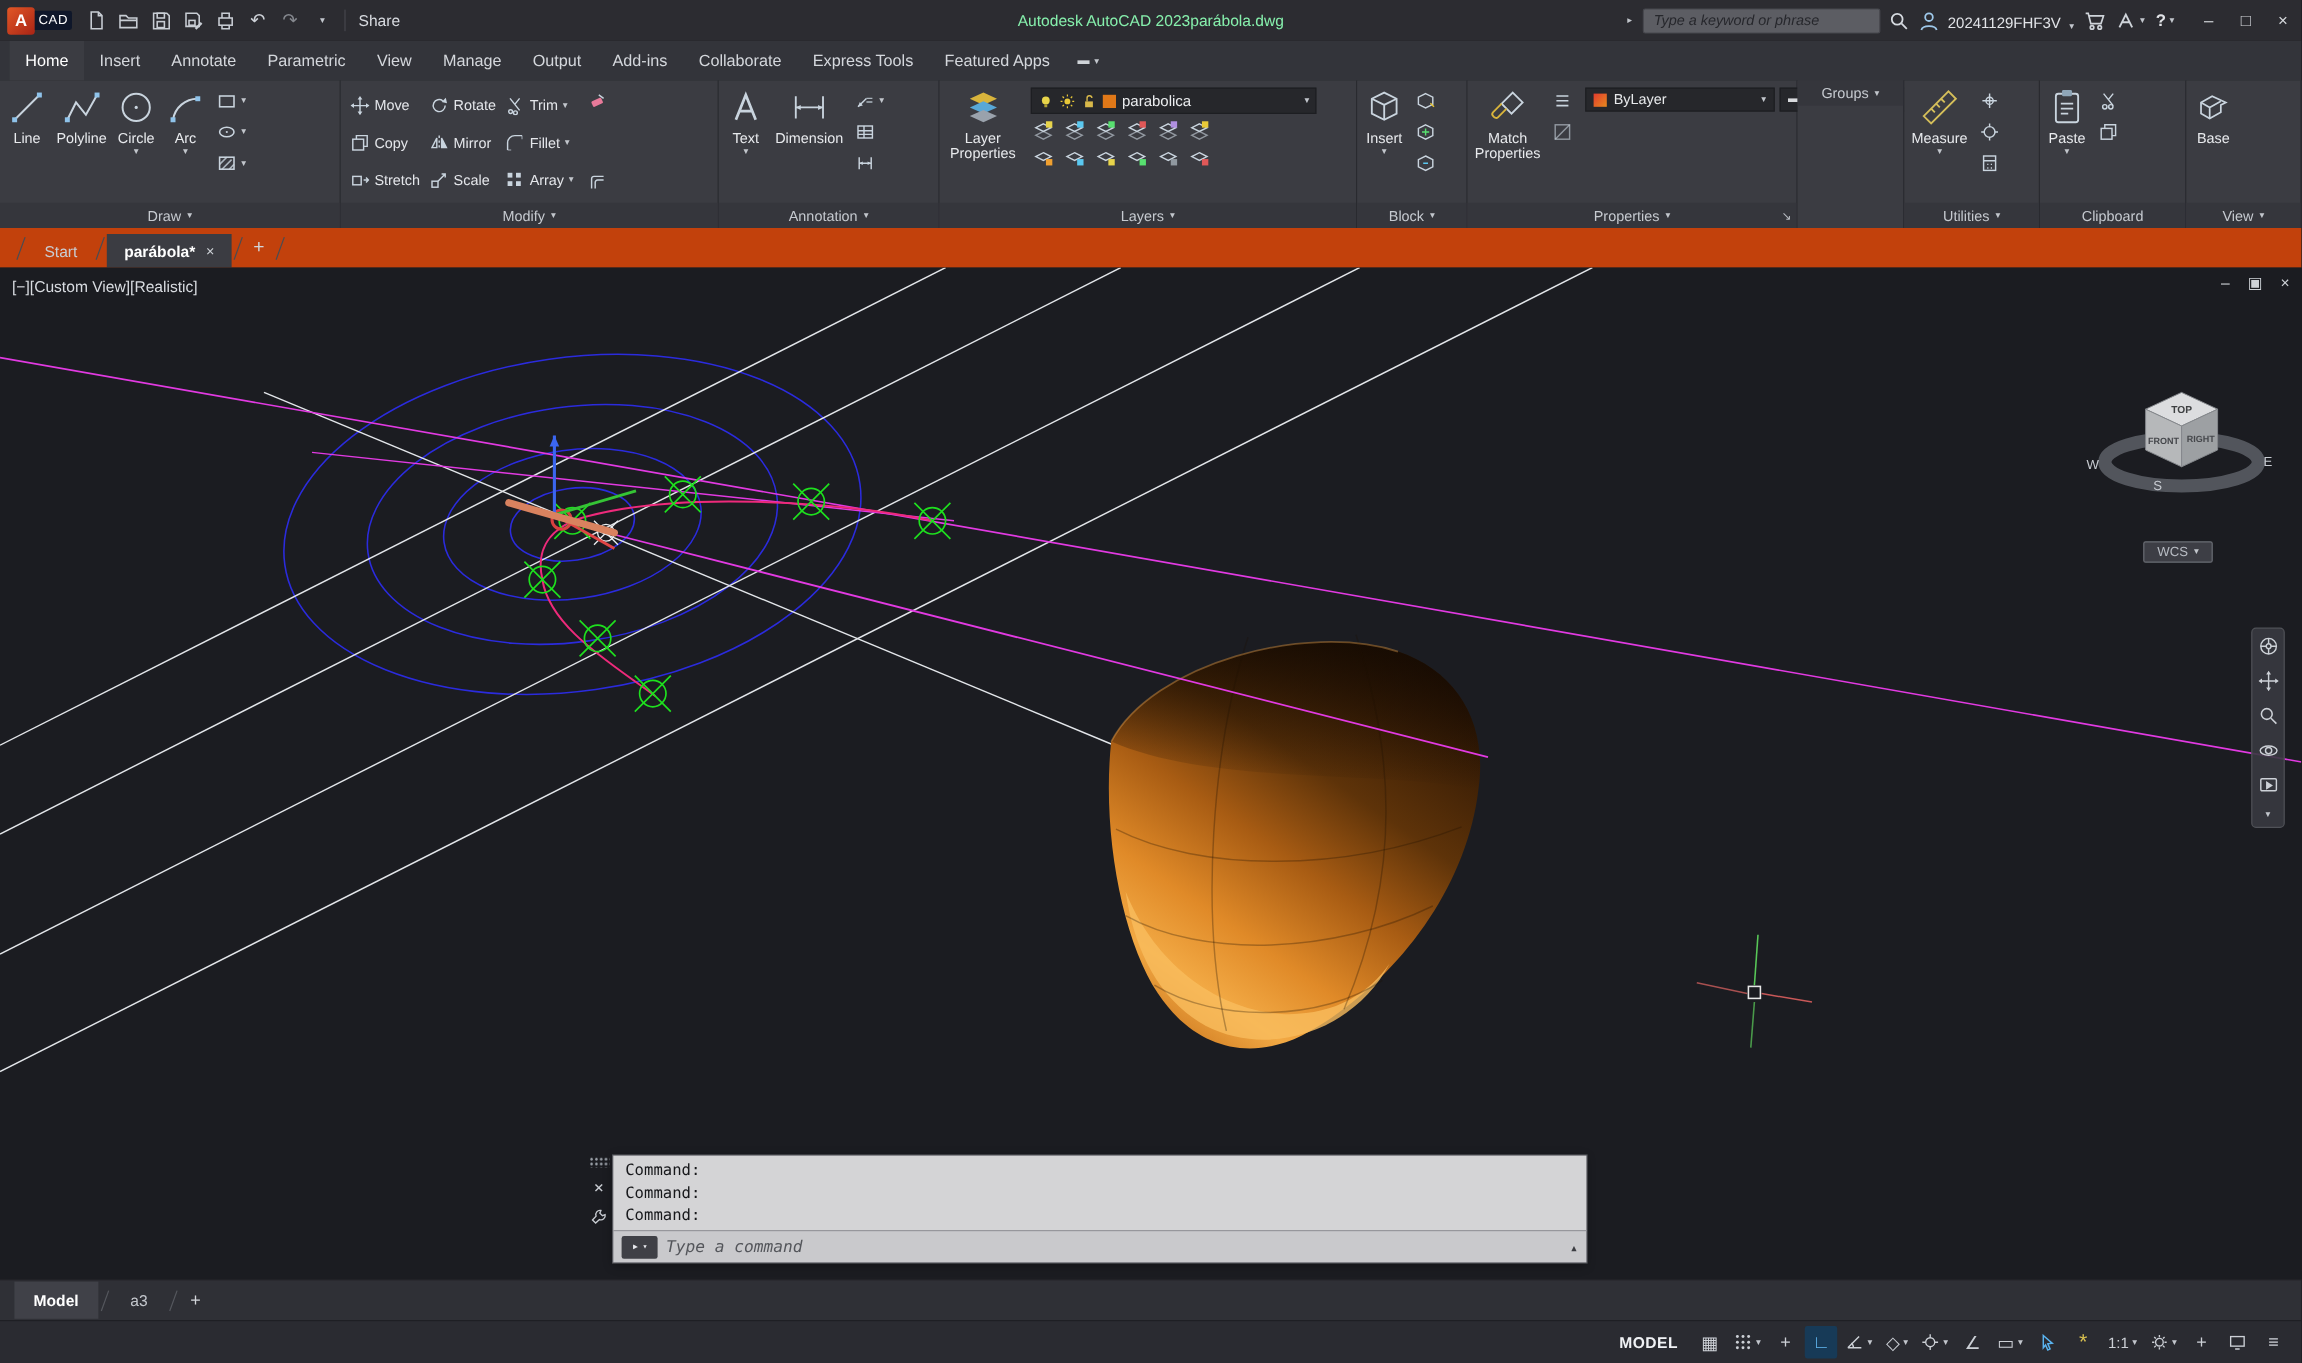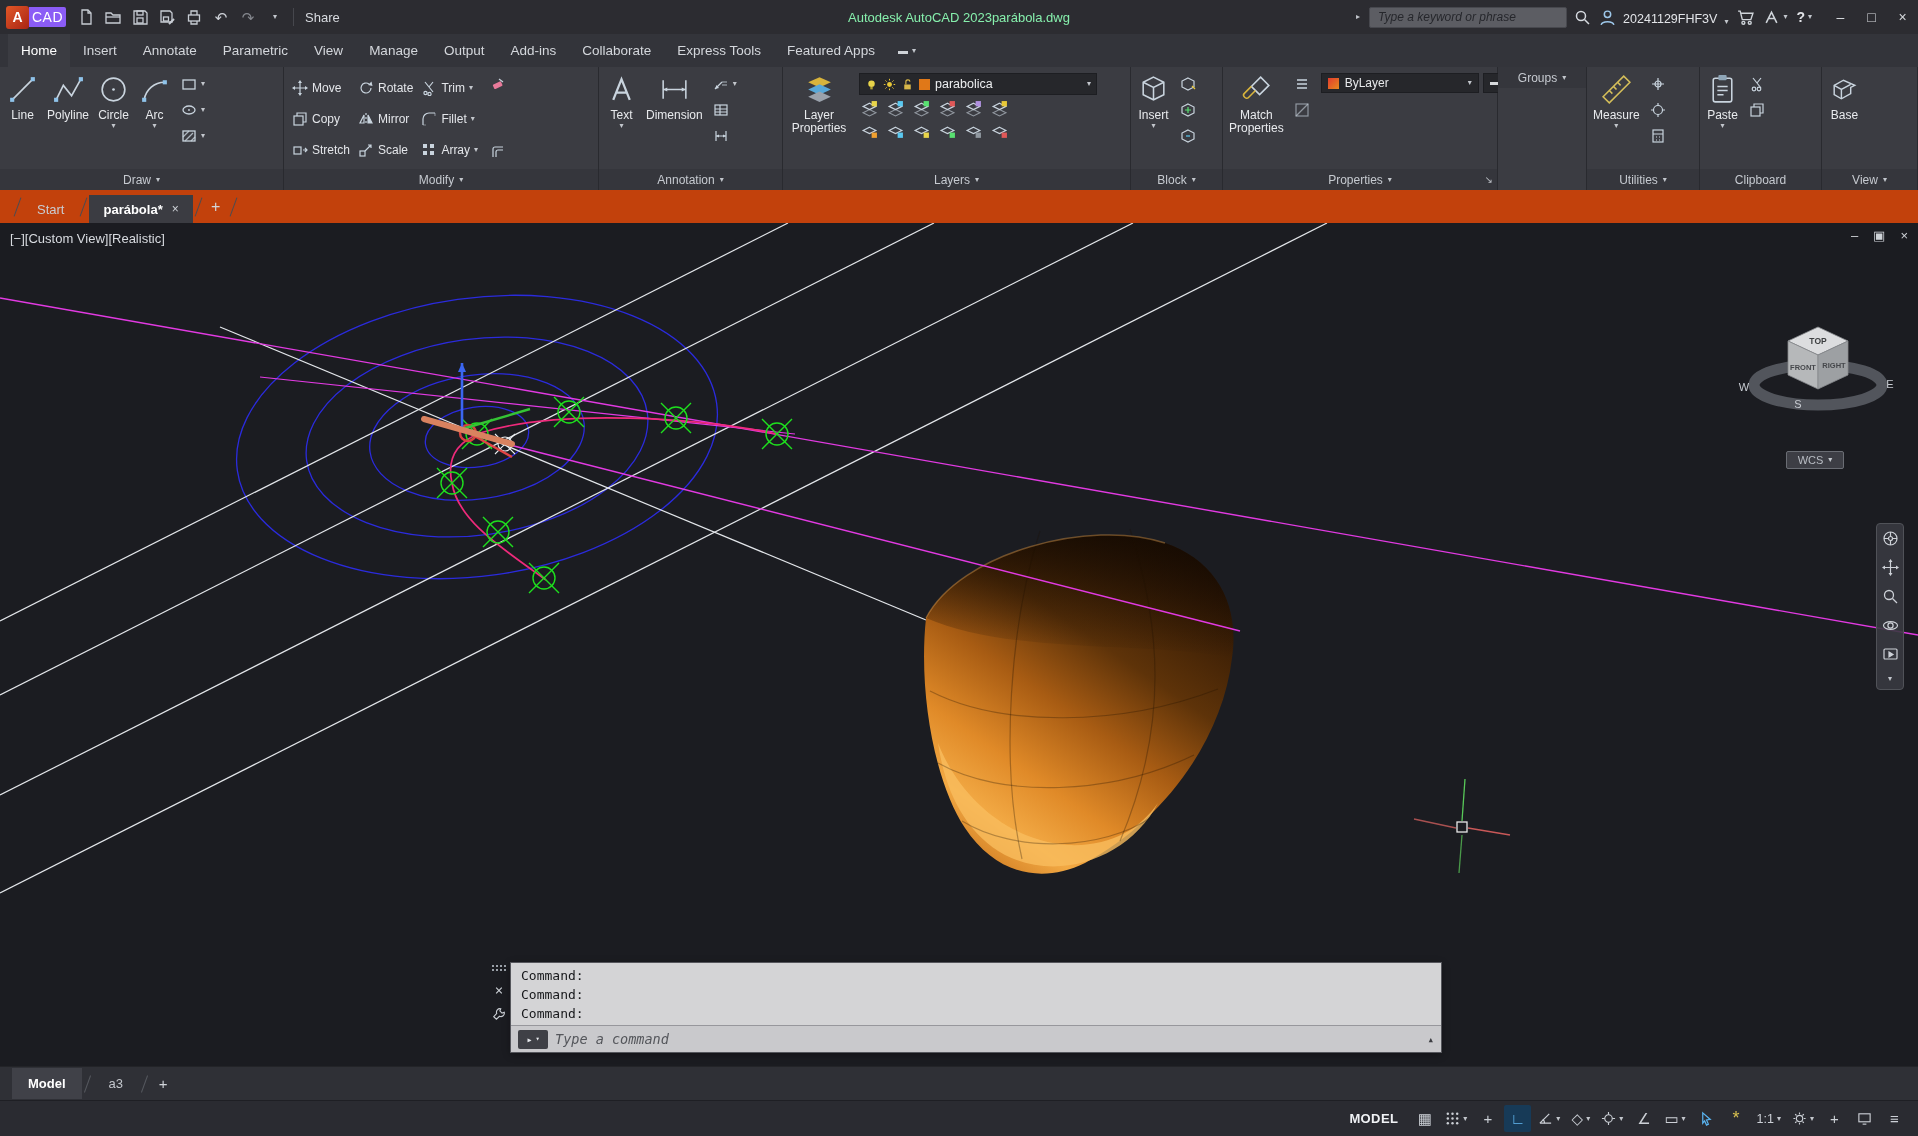--- a/index.html
+++ b/index.html
@@ -6,21 +6,21 @@
 html,body{width:1918px;height:1136px;overflow:hidden}
 body{background:#1b1c21;font-family:"Liberation Sans",sans-serif;color:#e5e7ea;font-size:13px}
 svg{display:block}
 .chev{font-size:8px;line-height:1;color:#c2c6cc}
 .dim{color:#85888e}
 
 
 .titlebar{height:34px;background:#2c2c31;display:flex;align-items:center;padding-left:6px;position:relative}
 .logo{display:flex;align-items:center;margin-right:8px}
 .logo-a{width:23px;height:23px;background:linear-gradient(135deg,#e25726,#a92415);color:#fff;font-weight:bold;display:flex;align-items:center;justify-content:center;border-radius:3px;font-size:14px}
-.logo-cad{background:#8b5cf6;color:#fff;font-size:14px;padding:2px 3px;border-radius:0 2px 2px 0;letter-spacing:.5px}
+.logo-cad{background:#0f172a;color:#fff;font-size:11px;padding:2px 3px;border-radius:0 2px 2px 0;letter-spacing:.5px}
 .qat{display:flex;align-items:center;gap:3px}
 .qbtn{width:24px;height:26px;display:flex;align-items:center;justify-content:center;color:#ced2d8;border-radius:2px}
 .qbtn svg{width:16px;height:16px;color:#c8cdd4}
 .glyph{font-size:15px;line-height:1}
 .sep{width:1px;height:18px;background:#46474d;margin:0 6px}
 .share{display:flex;align-items:center;gap:5px;color:#d8dbe0;font-size:13px}
 .tb-center{position:absolute;left:50%;transform:translateX(-50%);display:flex;font-size:13px;color:#86efac;white-space:nowrap}
 .tb-right{margin-left:auto;display:flex;align-items:center;gap:9px}
 .searchbox{display:flex;align-items:center;gap:7px}
 .searchbox input{width:198px;height:21px;background:#5c5d63;border:1px solid #47484e;border-radius:2px;font-style:italic;font-size:12px;color:#202126;padding:0 8px;font-family:"Liberation Sans",sans-serif;outline:none}
@@ -80,21 +80,21 @@
 .wcschip{position:absolute;left:1786px;top:228px;width:58px;height:18px;background:#3d3e45;border:1px solid #6a6d74;border-radius:2px;display:flex;align-items:center;justify-content:center;gap:5px;font-size:11px;color:#b9bdc4}
 .navbar{position:absolute;left:1876px;top:300px;width:28px;padding:6px 0;background:rgba(56,58,64,.9);border:1px solid #505258;border-radius:4px;display:flex;flex-direction:column;align-items:center;gap:12px}
 .navbar svg{width:17px;height:17px;color:#cdd1d7}
 
 
 .cmdwin{position:absolute;left:487px;top:740px;display:flex;font-family:"DejaVu Sans Mono",monospace}
 .cgut{width:24px;display:flex;flex-direction:column;align-items:center;gap:10px;padding-top:1px}
 .cgrip{width:17px;height:9px;background-image:radial-gradient(#9aa0a8 1px,transparent 1.2px);background-size:4px 4px}
 .cx{color:#c9cdd3;font-size:14px;line-height:1}
 .cgut svg{width:14px;height:14px;color:#c9cdd3}
-.cmain{width:930px;box-shadow:0 0 0 1px #55565c,0 2px 8px rgba(0,0,0,.4)}
+.cmain{width:811px;box-shadow:0 0 0 1px #55565c,0 2px 8px rgba(0,0,0,.4)}
 .chist{background:#d4d4d6;padding:3px 0 2px}
 .chist div{font-size:13px;color:#17181b;padding:1px 10px;line-height:17px}
 .cinput{height:27px;background:#c9c9cc;border-top:1px solid #97979c;display:flex;align-items:center;padding:0 7px;gap:7px}
 .cico{width:30px;height:19px;background:#3f4046;border-radius:2px;display:flex;align-items:center;justify-content:center;gap:3px;color:#e8eaee;font-size:10px}
 .cico .chev{color:#e8eaee;font-size:7px}
 .cinput input{flex:1;background:transparent;border:none;outline:none;font-style:italic;font-size:13.5px;color:#54565b;font-family:"DejaVu Sans Mono",monospace}
 .cinput input::placeholder{color:#54565b;opacity:1}
 .cexp{color:#3c3d42;font-size:11px}
 
 

